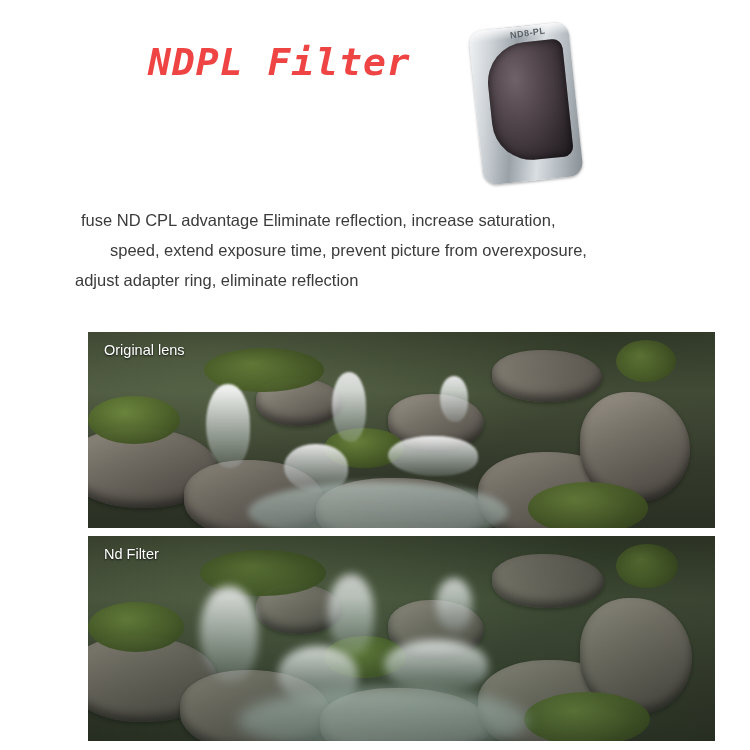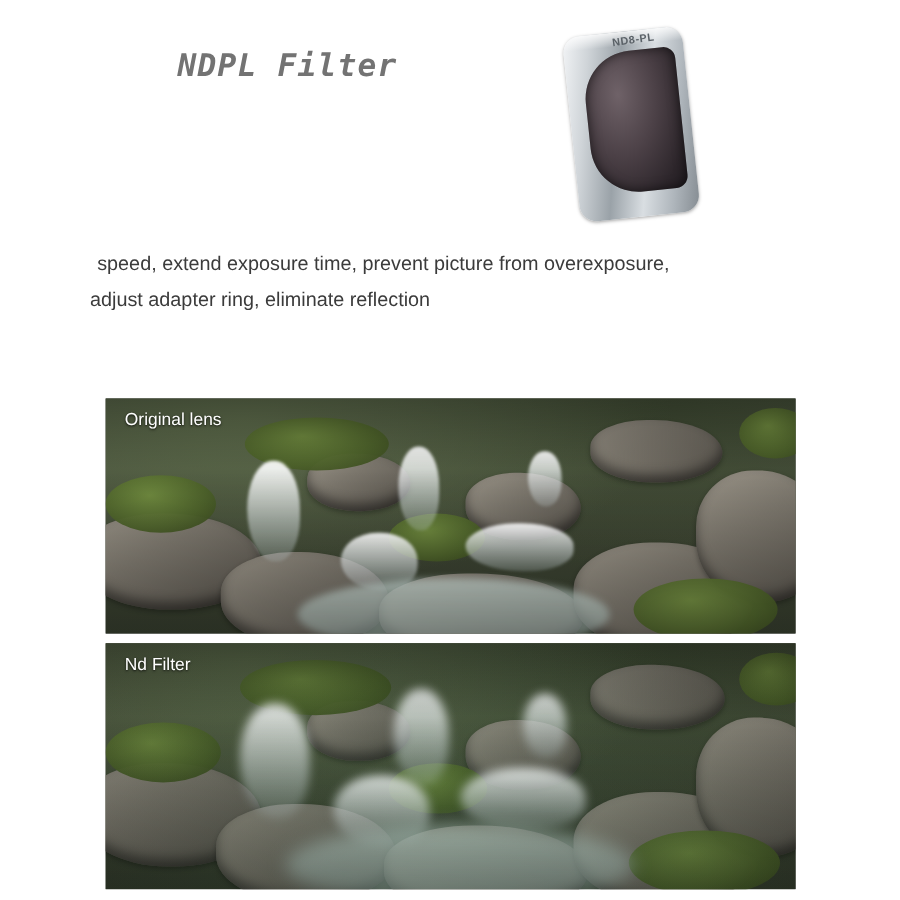--- a/index.html
+++ b/index.html
@@ -14,24 +14,24 @@
     overflow: hidden;
     font-family: "Liberation Sans", sans-serif;
   }
 
   
   .title {
     position: absolute;
     left: 148px;
     top: 40px;
     font-family: "DejaVu Sans Mono", monospace;
-    font-size: 26px;
+    font-size: 38px;
     font-style: italic;
     font-weight: bold;
-    color: #737373;
+    color: #ef4444;
     letter-spacing: 1px;
     white-space: nowrap;
   }
 
   
   .product {
     position: absolute;
     left: 458px;
     top: 12px;
     width: 130px;
@@ -108,28 +108,28 @@
     top: 205px;
     width: 600px;
     text-align: center;
     font-size: 16.5px;
     line-height: 30px;
     color: #3b3b3b;
   }
   .desc .line { display: block; white-space: nowrap; }
   .desc .line.l1 { text-align: left; padding-left: 6px; }
   .desc .line.l2 { text-align: left; padding-left: 6px; }
-  .desc .line.l3 { text-align: left; padding-left: 6px; }
+  .desc .line.l3 { text-align: left; padding-left: 6px; margin-left: 29px; }
   .desc .line.l4 { text-align: left; }
 
   
   .photo {
     position: absolute;
     left: 88px;
-    width: 575px;
+    width: 627px;
     overflow: hidden;
     background: #2b3026;
   }
   .photo.top { top: 332px; height: 196px; }
   .photo.bottom { top: 536px; height: 205px; }
 
   .photo-label {
     position: absolute;
     left: 16px;
     top: 10px;
@@ -191,20 +191,21 @@
 <div class="product">
   <div class="filter-glass-ring"></div>
   <div class="filter-body">
     <div class="brand-mark">JSR</div>
   </div>
   <div class="filter-glass"></div>
   <div class="model-mark">ND8-PL</div>
 </div>
 
 <div class="desc">
+  <span class="line l1">fuse ND CPL advantage Eliminate reflection, increase saturation,</span>
   <span class="line l3">speed, extend exposure time, prevent picture from overexposure,</span>
   <span class="line l4">adjust adapter ring, eliminate reflection</span>
 </div>
 
 <div class="photo top">
   <div class="scene">
     <div class="bg"></div>
 
     <div class="rock" style="left:-20px;top:96px;width:150px;height:80px;"></div>
     <div class="rock" style="left:96px;top:128px;width:140px;height:78px;"></div>

